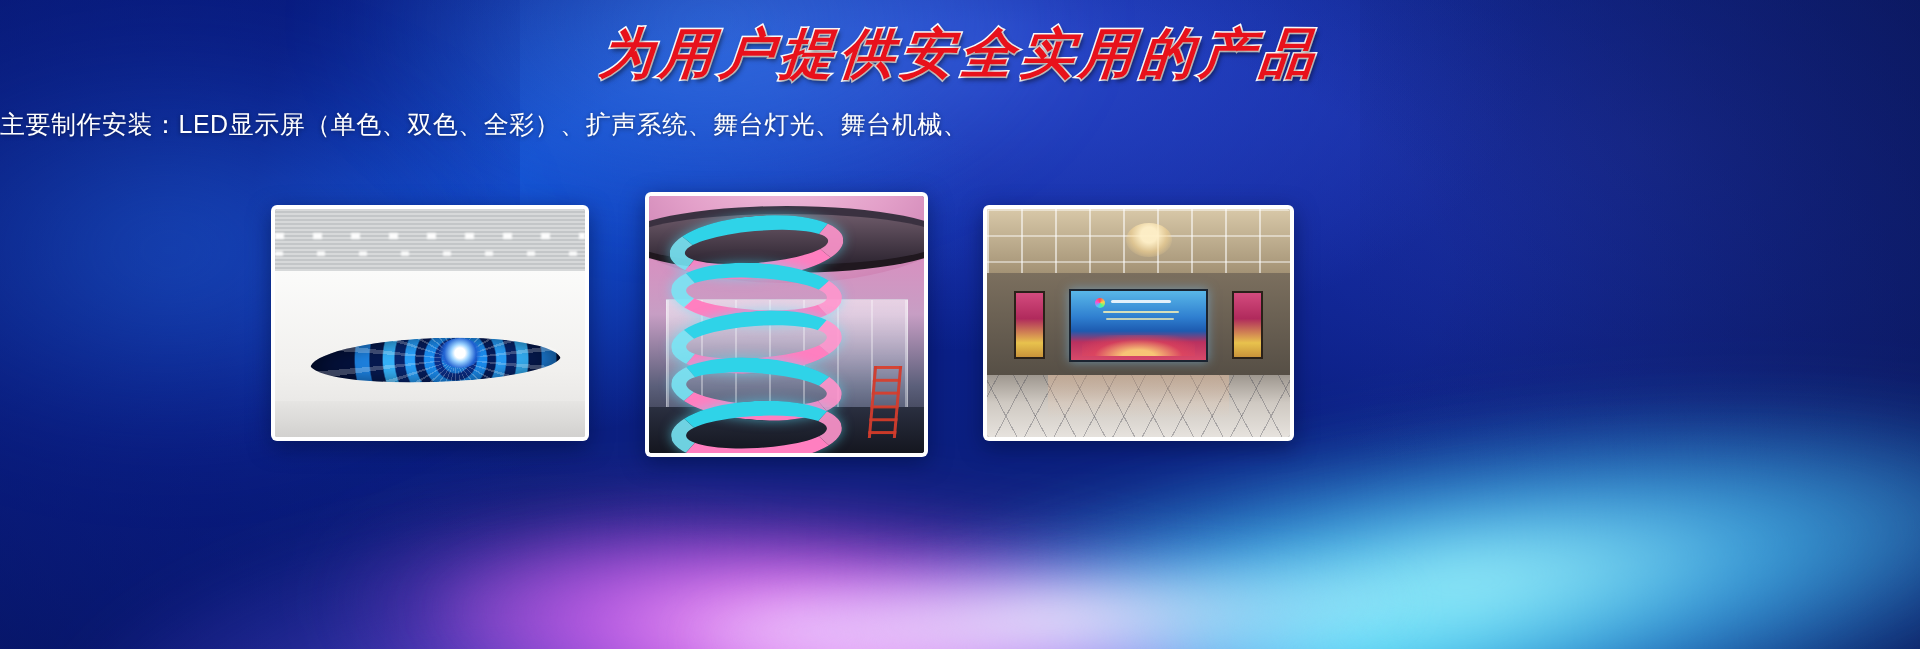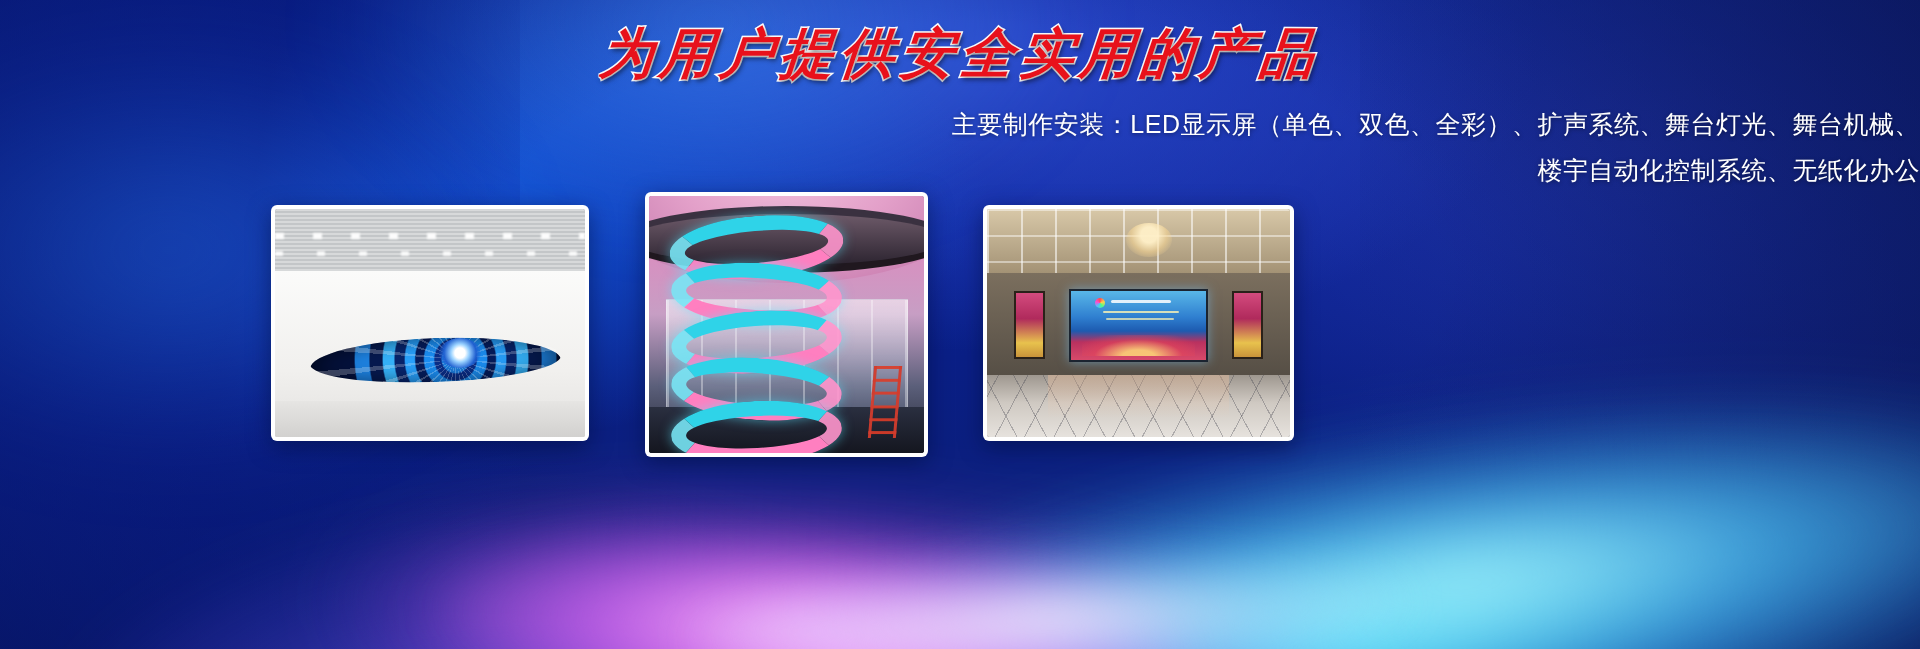--- a/index.html
+++ b/index.html
@@ -96,21 +96,21 @@
     paint-order:stroke fill;
     text-shadow:
        0 0 2px #fff,
        2px 3px 5px rgba(0,0,0,.55);
     line-height:1.1;
     transform:skewX(-5deg);
   }
 
   
   .subtitle{
-    position:absolute; left:0; right:0; top:101px; text-align:right;
+    position:absolute; left:0; right:0; top:101px; text-align:left;
     color:#ffffff; font-size:25px; line-height:46px;
     font-weight:400; letter-spacing:.5px;
     text-shadow:0 1px 4px rgba(0,0,0,.45);
   }
   .subtitle div{ white-space:nowrap; }
 
   
   .cards{ position:absolute; left:0; top:0; width:1920px; height:649px; }
   .card{
     position:absolute; background:#fff; border-radius:6px;
@@ -303,21 +303,20 @@
   <div class="ribbon ribbon-cyan2"></div>
   <div class="ribbon ribbon-magenta2"></div>
   <div class="ribbon ribbon-white"></div>
 
   <div class="headline-wrap">
     <span class="headline">为用户提供安全实用的产品</span>
   </div>
 
   <div class="subtitle">
     <div>主要制作安装：LED显示屏（单色、双色、全彩）、扩声系统、舞台灯光、舞台机械、</div>
-    <div>楼宇自动化控制系统、无纸化办公</div>
   </div>
 
   <div class="cards">
 
     <div class="card" id="card1">
       <div class="card-inner">
         <div class="p1">
           <div class="ceiling"></div>
           <div class="wall"></div>
           <div class="floor"></div>

